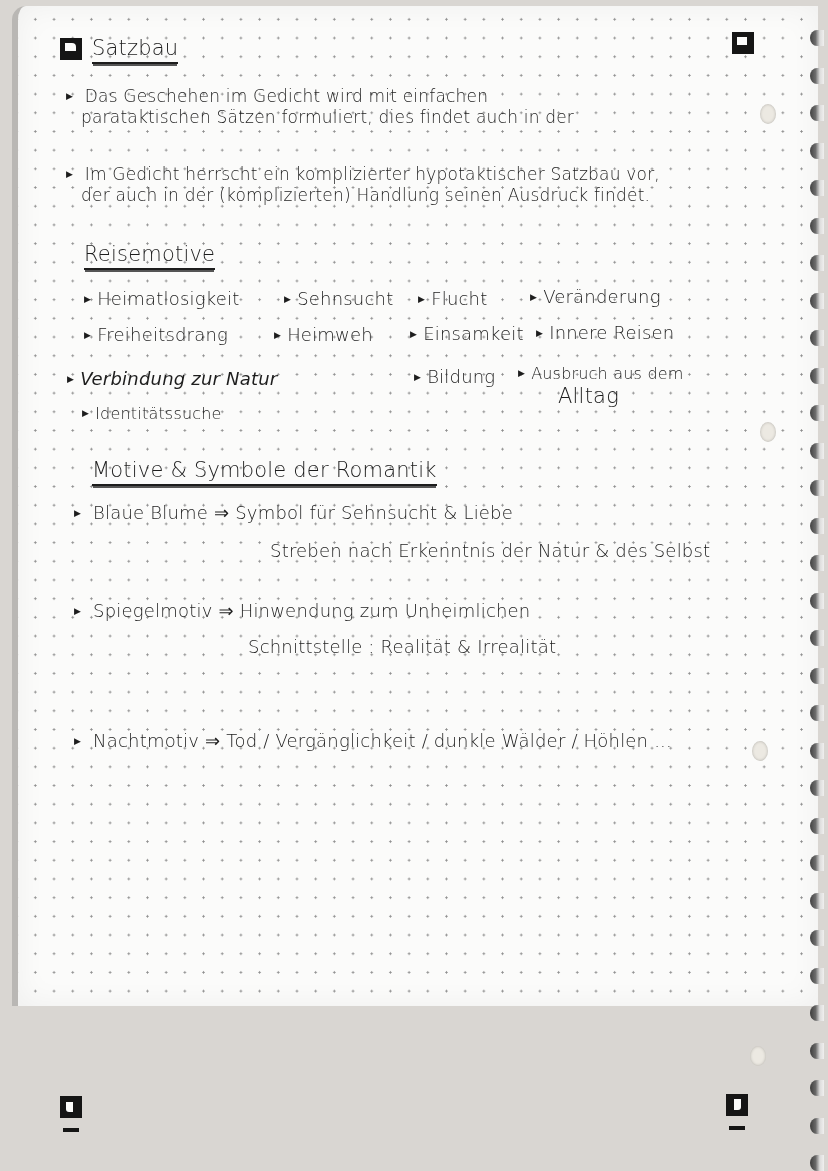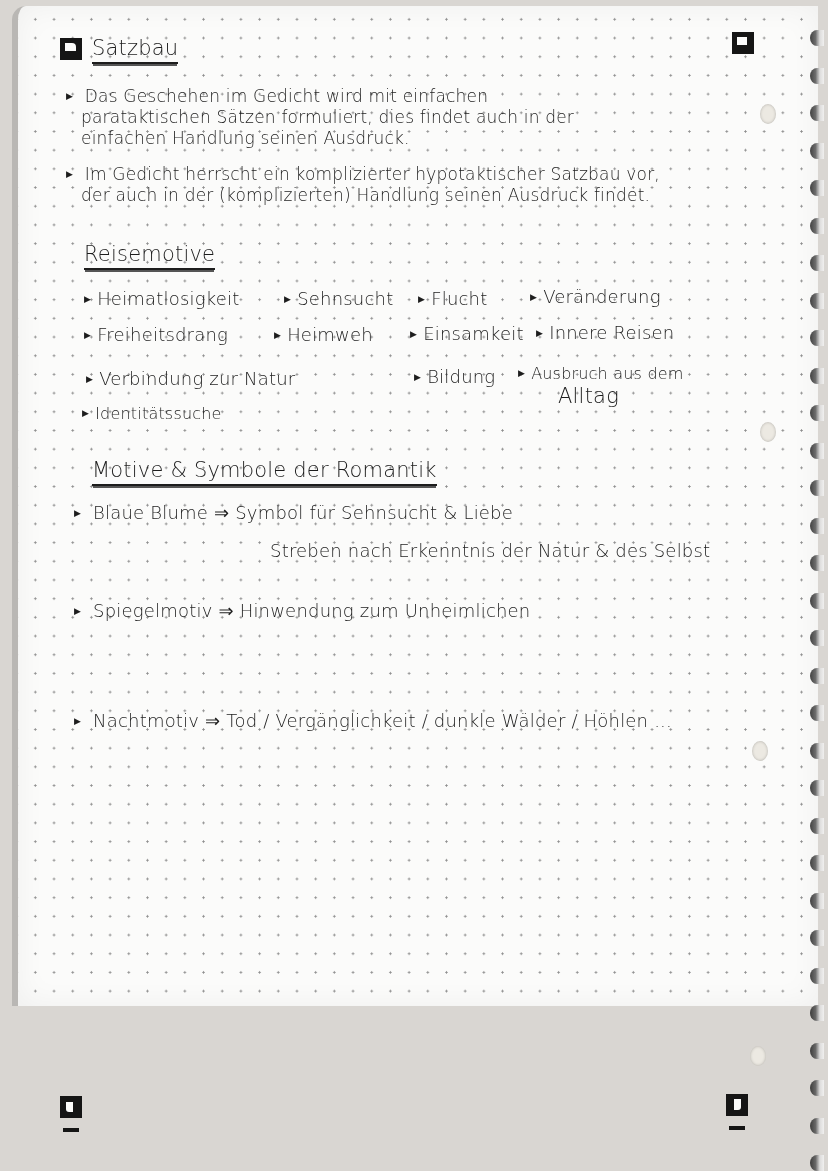--- a/index.html
+++ b/index.html
@@ -75,62 +75,62 @@
   <div class="hole" style="left:742px;top:416px;"></div>
   <div class="hole" style="left:734px;top:735px;"></div>
   <div class="hole" style="left:732px;top:1040px;"></div>
 
   <div class="hw heading" style="left:74px;top:30px;">Satzbau</div>
 
   <div class="hw para bullet-tri" style="left:48px;top:80px;text-align:center;">
     <span>Das Geschehen im Gedicht wird mit einfachen</span>
   </div>
   <div class="hw para" style="left:63px;top:101px;">parataktischen Sätzen formuliert, dies findet auch in der</div>
-  <div class="hw para" style="left:63px;top:122px;">einfachen Handlung seinen Ausdruck.</div>
 
   <div class="hw para bullet-tri" style="left:48px;top:158px;">
     <span>Im Gedicht herrscht ein komplizierter hypotaktischer Satzbau vor,</span>
   </div>
   <div class="hw para" style="left:63px;top:179px;">der auch in der (komplizierten) Handlung seinen Ausdruck findet.</div>
 
   <div class="hw heading" style="left:66px;top:236px;">Reisemotive</div>
 
   <div class="hw item bullet-tri" style="left:66px;top:282px;">Heimatlosigkeit</div>
   <div class="hw item bullet-tri" style="left:266px;top:282px;">Sehnsucht</div>
   <div class="hw item bullet-tri" style="left:400px;top:282px;">Flucht</div>
   <div class="hw item bullet-tri" style="left:512px;top:280px;">Veränderung</div>
 
   <div class="hw item bullet-tri" style="left:66px;top:318px;">Freiheitsdrang</div>
   <div class="hw item bullet-tri" style="left:256px;top:318px;">Heimweh</div>
   <div class="hw item bullet-tri" style="left:392px;top:317px;">Einsamkeit</div>
   <div class="hw item bullet-tri" style="left:518px;top:316px;">Innere Reisen</div>
 
-  <div class="hw item bullet-tri" style="left:68px;top:362px;">Verbindung zur Natur</div>
+  <div class="hw item bullet-tri" style="left:49px;top:362px;font-style:italic;">Verbindung zur Natur</div>
   <div class="hw item bullet-tri" style="left:396px;top:360px;">Bildung</div>
   <div class="hw item bullet-tri" style="left:500px;top:358px;font-size:16px;">Ausbruch aus dem</div>
   <div class="hw item" style="left:540px;top:378px;font-size:21px;">Alltag</div>
 
   <div class="hw item bullet-tri" style="left:64px;top:398px;font-size:16px;">Identitätssuche</div>
 
   <div class="hw heading" style="left:74px;top:452px;">Motive &amp; Symbole der Romantik</div>
 
   <div class="hw item bullet-tri" style="left:56px;top:496px;">
     <span>Blaue Blume</span>
     <span>⇒</span>
     <span>Symbol für Sehnsucht &amp; Liebe</span>
   </div>
   <div class="hw item bullet-tri" style="left:56px;top:594px;">
     <span>Spiegelmotiv</span>
     <span>⇒</span>
     <span>Hinwendung zum Unheimlichen</span>
   </div>
 
   <div class="hw item" style="left:252px;top:534px;">Streben nach Erkenntnis der Natur &amp; des Selbst</div>
+  <div class="hw item" style="left:230px;top:630px;">Schnittstelle : Realität &amp; Irrealität</div>
 
-  <div class="hw item bullet-tri" style="left:56px;top:704px;">
+  <div class="hw item bullet-tri" style="left:56px;top:724px;">
     <span>Nachtmotiv</span>
     <span>⇒</span>
     <span>Tod / Vergänglichkeit / dunkle Wälder / Höhlen ...</span>
   </div>
 </div>
 
 <div class="spiral" id="spiral">
     <div class="coil" style="top: 30px;"></div>
     <div class="coil" style="top: 67.5px;"></div>
     <div class="coil" style="top: 105px;"></div>

